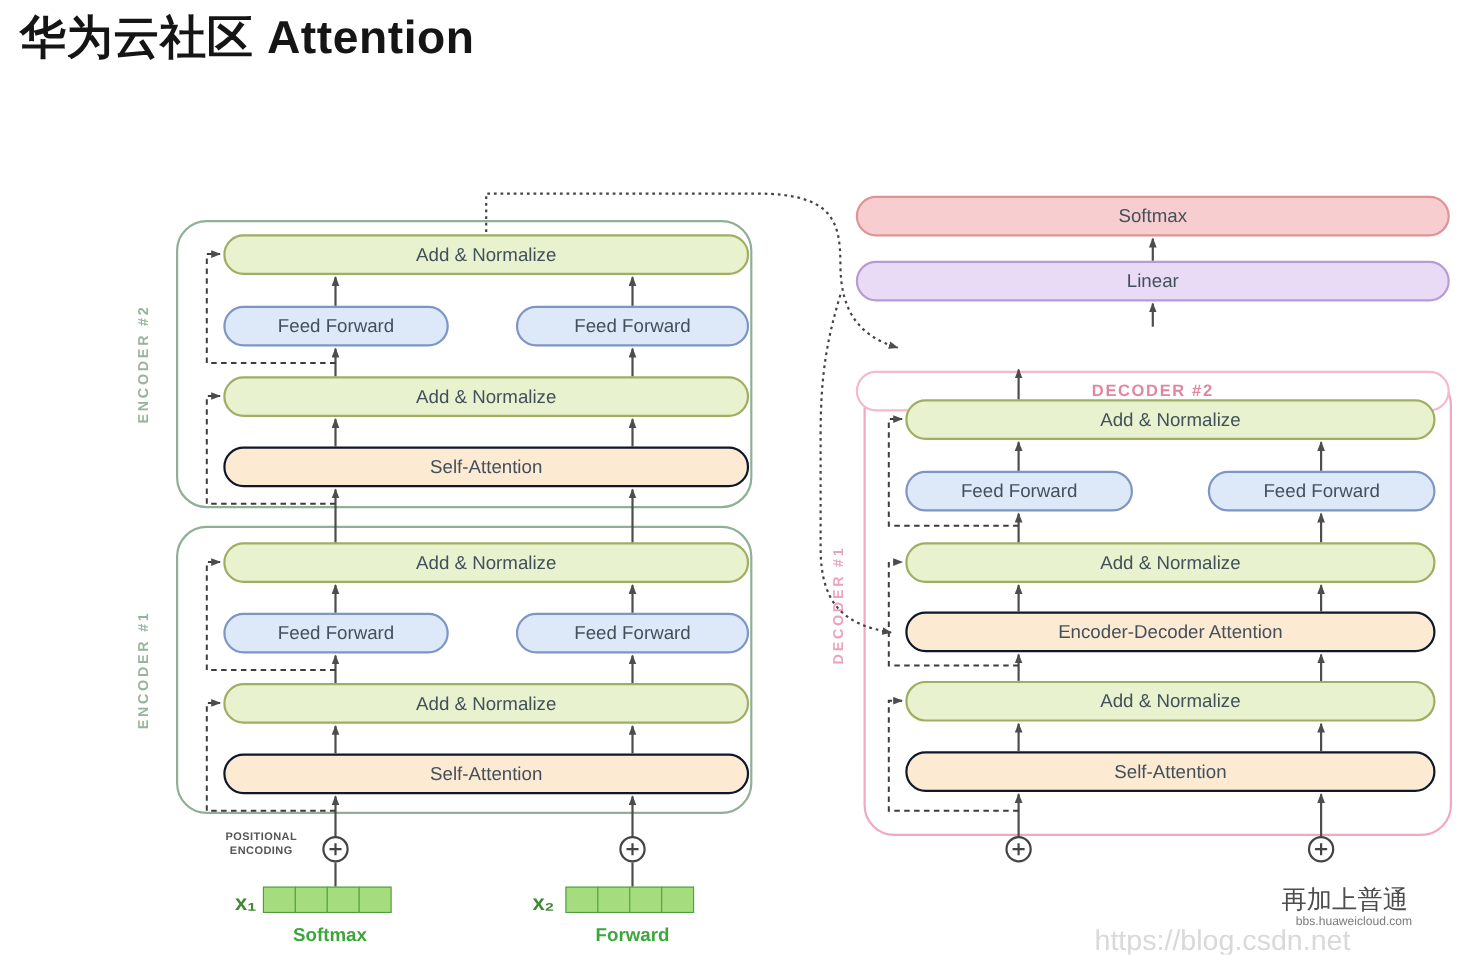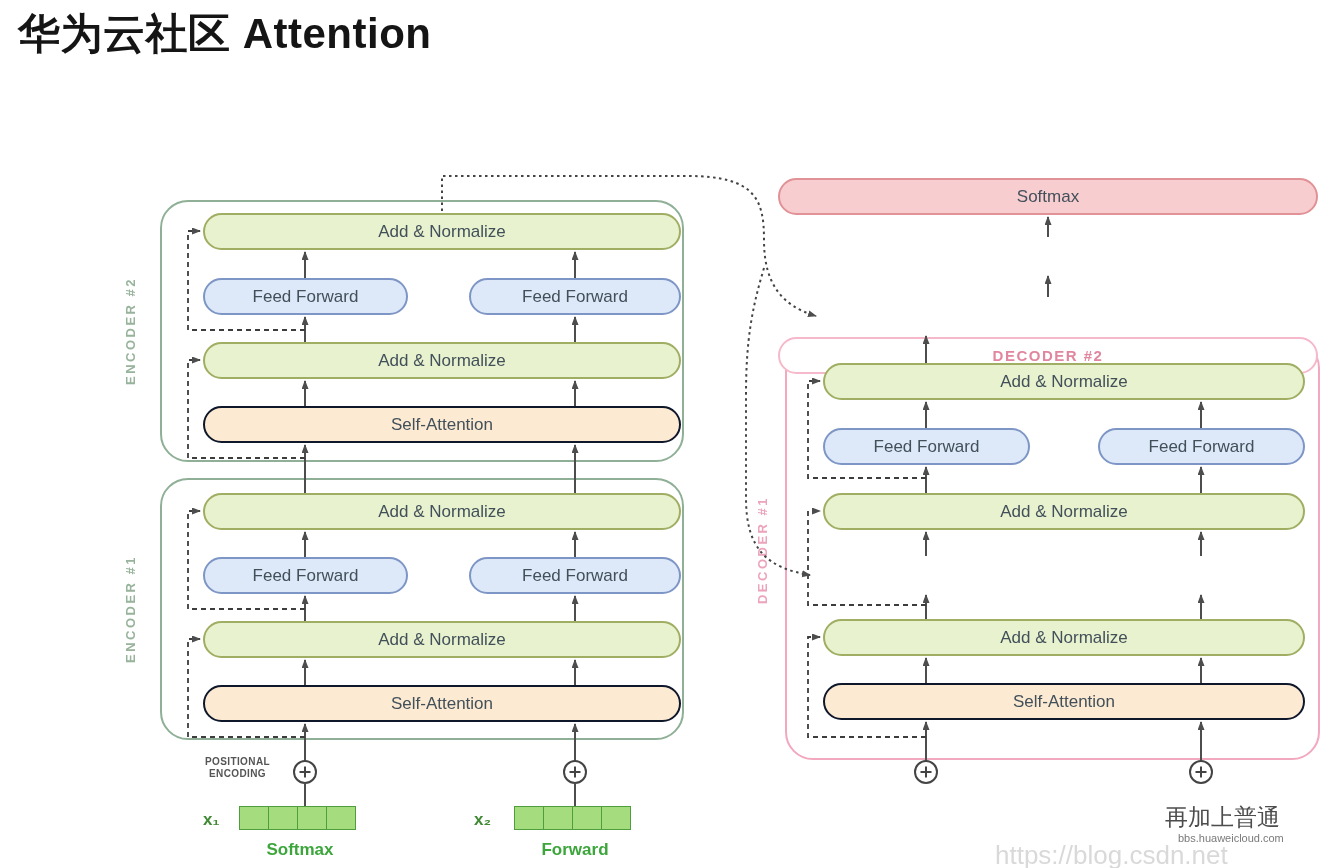--- a/index.html
+++ b/index.html
@@ -24,21 +24,21 @@
         font-size:15px;letter-spacing:1.5px;font-weight:600;margin-top:40px;}
   
   .vlabel{position:absolute;transform:translate(-50%,-50%) rotate(-90deg);white-space:nowrap;
           font-size:13px;font-weight:600;letter-spacing:2.5px;z-index:2;}
   .vlabel.enc-label{color:#97b39b;}
   .vlabel.dec-label{color:#eba4bc;}
   
   .posenc{position:absolute;left:185px;top:756px;width:105px;text-align:center;
           font-size:10px;line-height:12px;color:#555;letter-spacing:0.4px;font-weight:600;z-index:2;}
   
-  .xlabel{position:absolute;width:30px;font-size:17px;font-weight:700;color:#3f8a33;z-index:2;}
+  .xlabel{position:absolute;width:30px;text-align:right;font-size:20px;font-weight:700;color:#3f8a33;z-index:2;}
   .vector{position:absolute;display:flex;z-index:2;}
   .vector .cell{width:30px;height:24px;background:#a5dd7e;border:1px solid #4f9e3e;margin-left:-1px;box-sizing:border-box;}
   .token{position:absolute;width:120px;text-align:center;font-size:17px;font-weight:700;color:#3ca63c;z-index:2;}
   
   .wm-community{position:absolute;left:1165px;top:802px;font-size:23px;color:#4d4d4d;z-index:4;}
   .wm-site{position:absolute;left:1178px;top:832px;font-size:11px;color:#7a7a7a;z-index:4;}
   .wm-url{position:absolute;left:995px;top:840px;font-size:26px;color:#d9d9d9;z-index:3;}
   
   svg.overlay{position:absolute;left:0;top:0;z-index:5;pointer-events:none;}
 </style>
@@ -59,28 +59,30 @@
 
   <div class="stackbox enc" style="left:160px;top:478px;width:524px;height:262px"></div>
   <div class="vlabel enc-label" style="left:130px;top:609px">ENCODER #1</div>
   <div class="pill green" style="left:203px;top:493px;width:478px">Add &amp; Normalize</div>
   <div class="pill blue" style="left:203px;top:557px;width:205px">Feed Forward</div>
   <div class="pill blue" style="left:469px;top:557px;width:212px">Feed Forward</div>
   <div class="pill green" style="left:203px;top:621px;width:478px">Add &amp; Normalize</div>
   <div class="pill orange" style="left:203px;top:685px;width:478px">Self-Attention</div>
 
   <div class="pill rose" style="left:778px;top:178px;width:540px">Softmax</div>
+  <div class="pill purple" style="left:778px;top:237px;width:540px">Linear</div>
   <div class="pill outline-pink" style="left:778px;top:297px;width:540px">DECODER #2</div>
 
   <div class="stackbox dec" style="left:785px;top:340px;width:535px;height:420px"></div>
   <div class="vlabel dec-label" style="left:762px;top:550px">DECODER #1</div>
   <div class="pill green" style="left:823px;top:363px;width:482px">Add &amp; Normalize</div>
   <div class="pill blue" style="left:823px;top:428px;width:207px">Feed Forward</div>
   <div class="pill blue" style="left:1098px;top:428px;width:207px">Feed Forward</div>
   <div class="pill green" style="left:823px;top:493px;width:482px">Add &amp; Normalize</div>
+  <div class="pill orange" style="left:823px;top:556px;width:482px">Encoder-Decoder Attention</div>
   <div class="pill green" style="left:823px;top:619px;width:482px">Add &amp; Normalize</div>
   <div class="pill orange" style="left:823px;top:683px;width:482px">Self-Attention</div>
 
   <div class="posenc">
     <div>POSITIONAL</div>
     <div>ENCODING</div>
   </div>
 
   <div class="xlabel" style="left:203px;top:810px">x₁</div>
   <div class="vector" style="left:240px;top:806px">

